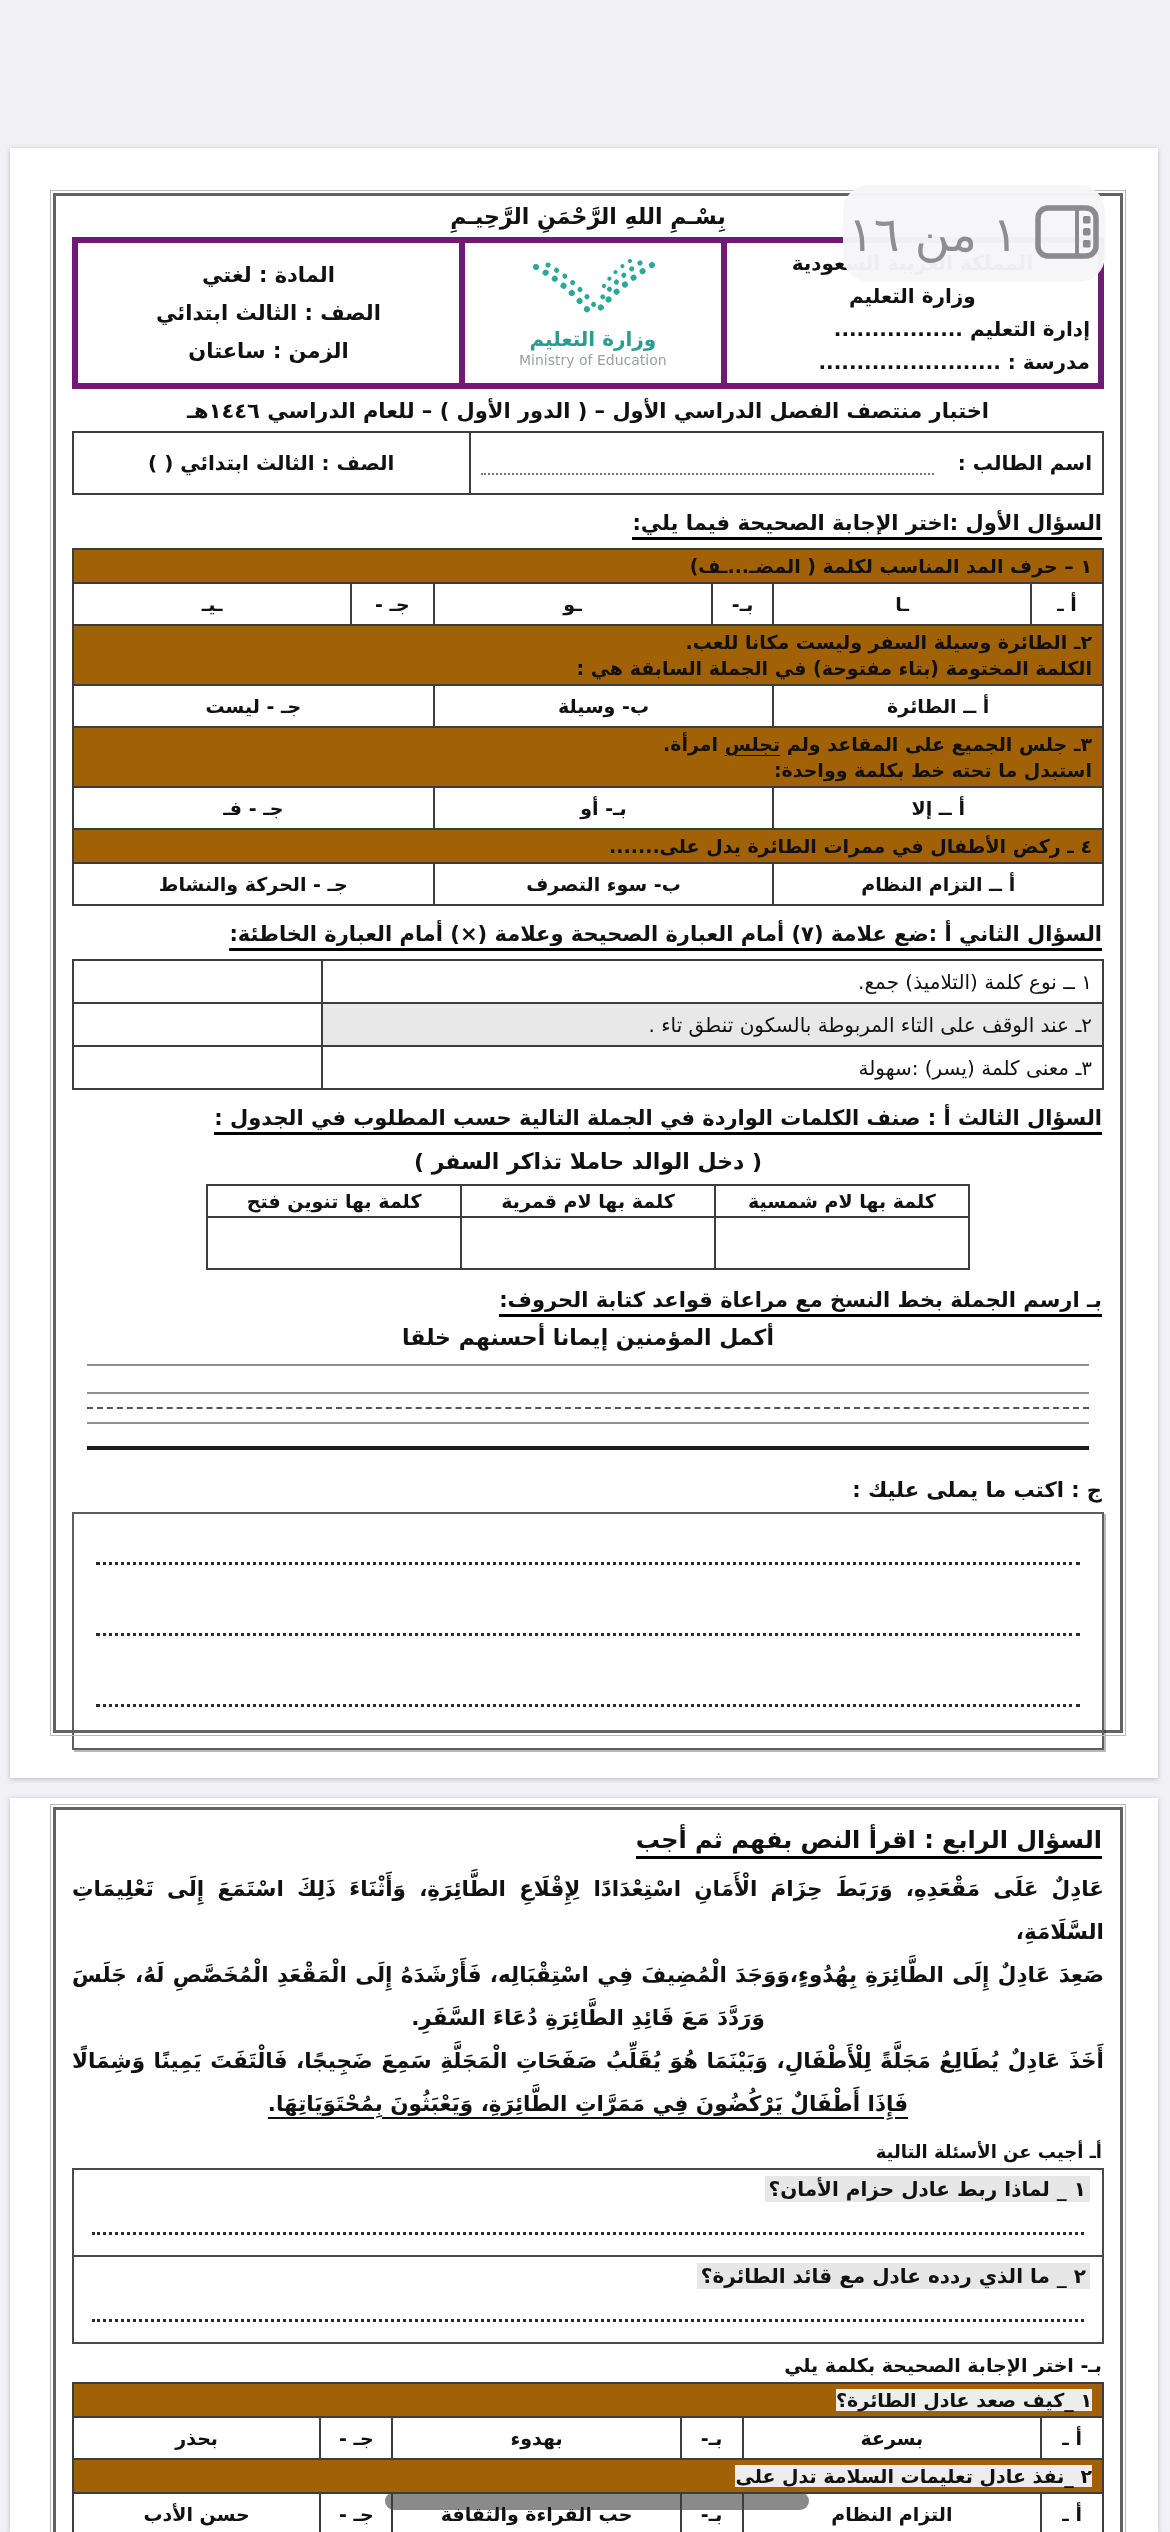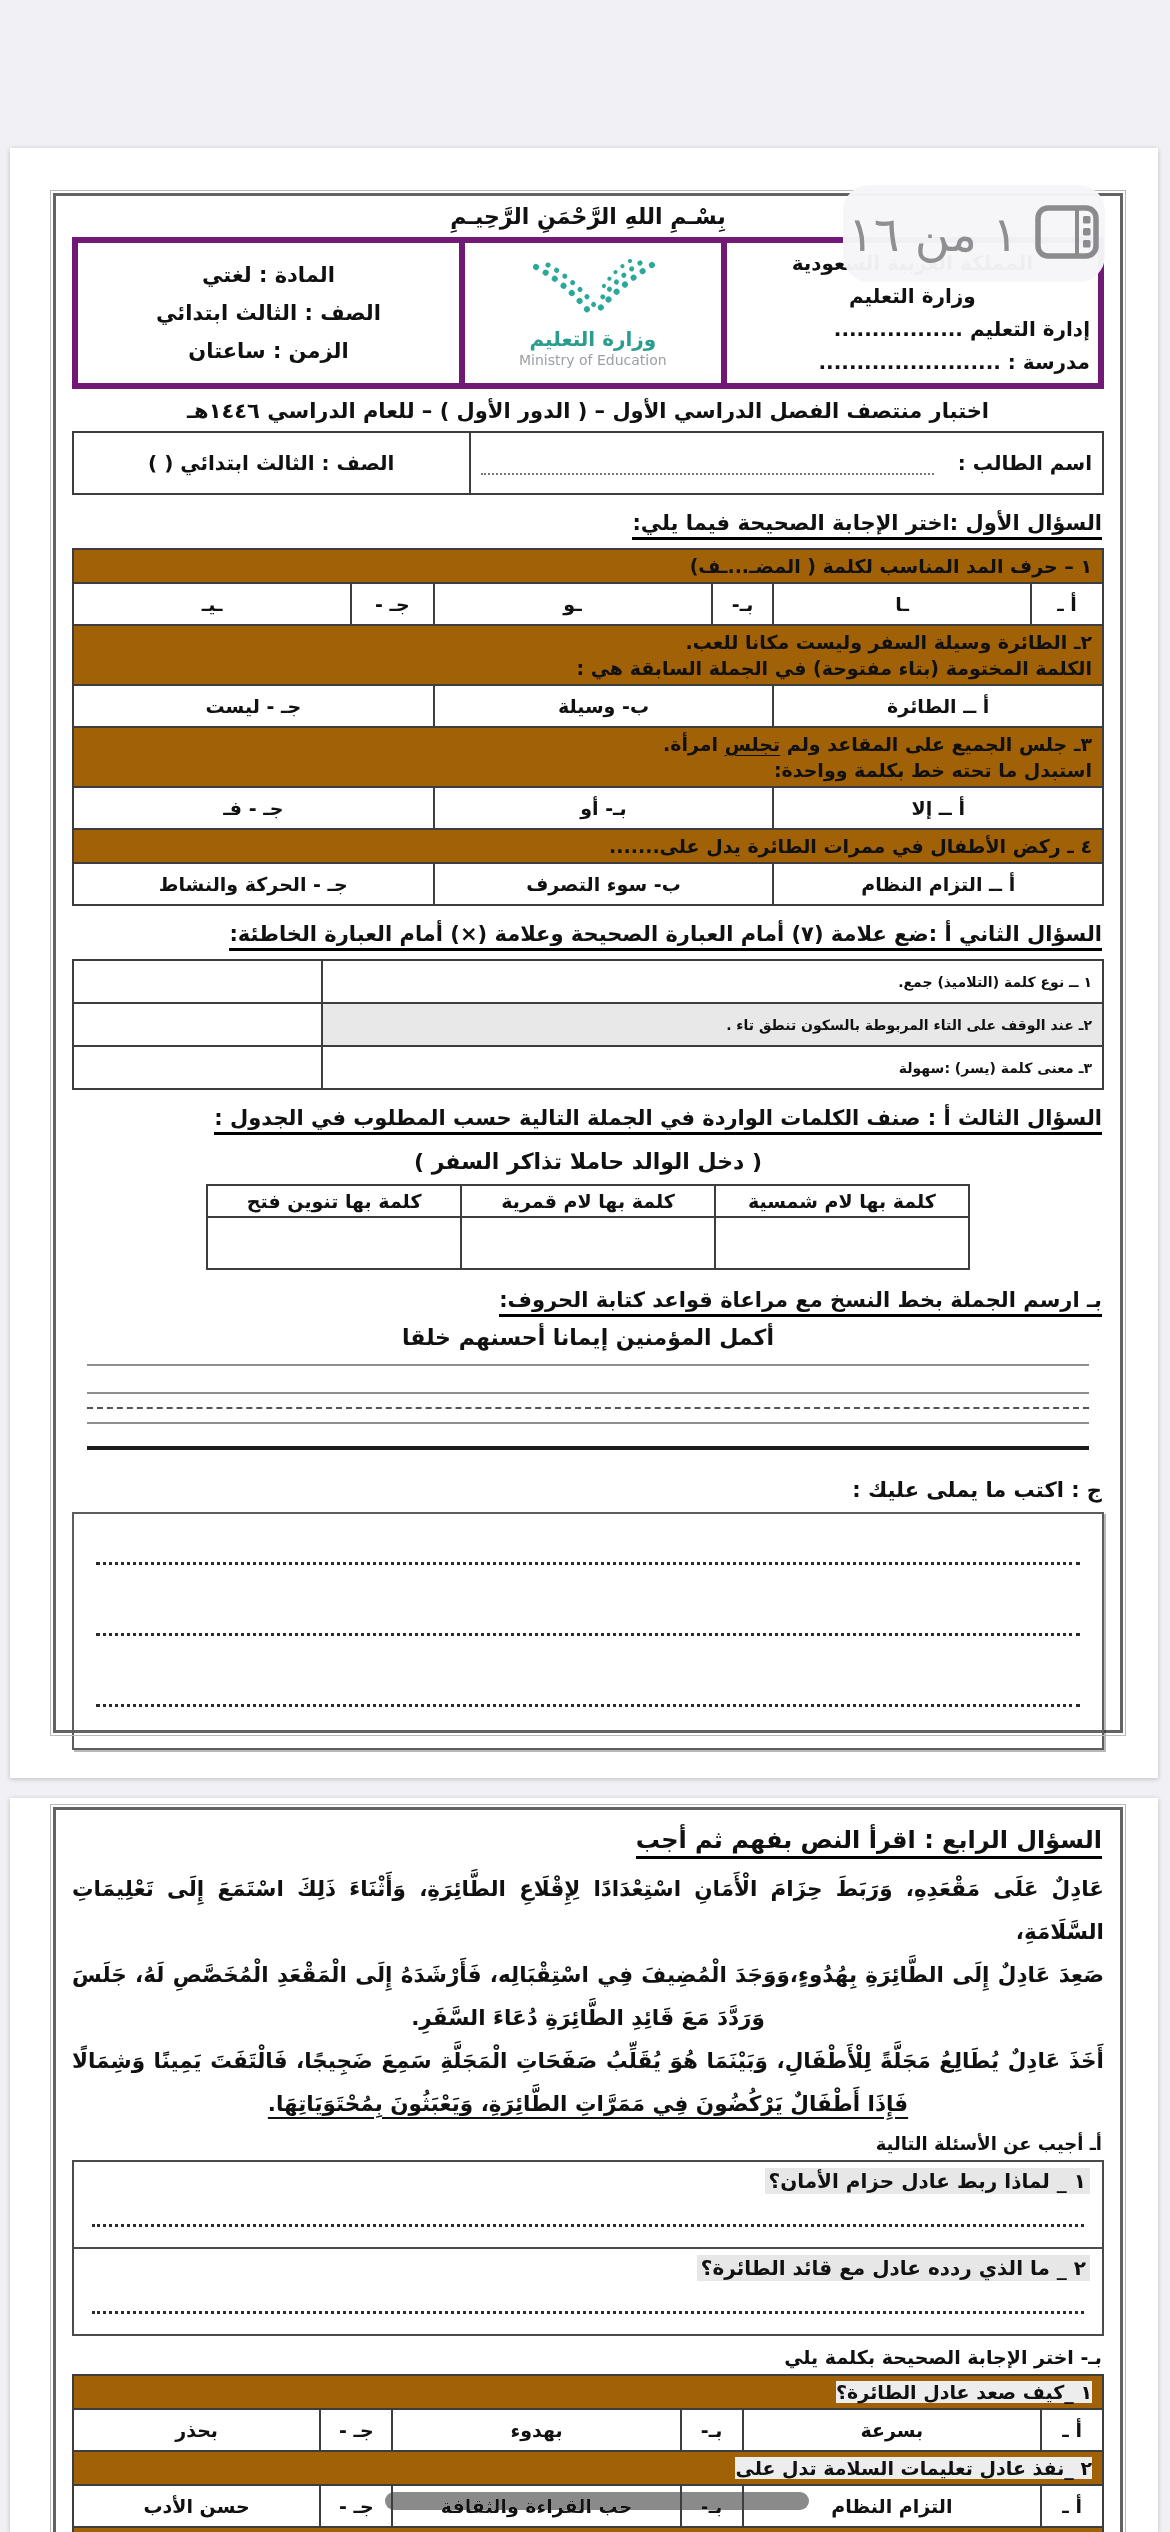--- a/index.html
+++ b/index.html
@@ -56,21 +56,21 @@
 
   .secTitle{font-weight:bold;font-size:21px;margin:16px 2px 8px 0;text-align:right;}
   .secTitle span{display:inline-block;border-bottom:3px solid #000;padding-bottom:2px;}
 
   .qTable{width:100%;table-layout:fixed;font-size:19px;font-weight:bold;}
   .qTable td{border:2px solid #3d3d3d;padding:3px 10px;vertical-align:middle;}
   .qTable .stem{background:#a16207;line-height:26px;margin-top:16px;}
   .qTable .opt{text-align:center;height:34px;}
   .uword{text-decoration:underline;text-underline-offset:4px;}
 
-  .tfTable{width:100%;table-layout:fixed;font-size:14px;font-weight:bold;margin-bottom:6px;}
+  .tfTable{width:100%;table-layout:fixed;font-size:20px;font-weight:normal;margin-bottom:6px;}
   .tfTable td{border:2px solid #3d3d3d;padding:4px 10px;height:33px;}
   .tfTable .ans{width:22%;}
   .tfTable .hl{background:#e8e8e8;}
 
   .centerSentence{text-align:center;font-weight:bold;font-size:22px;margin:14px 0 10px 0;}
   .sortTable{width:74%;margin:0 auto;table-layout:fixed;font-size:19px;font-weight:bold;}
   .sortTable td{border:2px solid #3d3d3d;text-align:center;padding:4px;}
   .sortTable .empty{height:42px;}
 
   .guide{width:97%;margin:14px auto 0 auto;}
@@ -79,21 +79,21 @@
   .gl.thick{border-bottom:4px solid #1c1c1c;}
 
   .dictBox{border:2px solid #5d5d5d;box-shadow:2px 2px 0 rgba(0,0,0,.28);margin-top:6px;height:238px;padding:48px 18px 0 18px;box-sizing:border-box;}
   .dotline{border-bottom:3.5px dotted #2b2b2b;height:0;margin:0 4px 68px 4px;}
 
   
   .passage{font-weight:bold;font-size:21.5px;line-height:43px;margin-top:2px;}
   .passage .just{text-align:justify;text-align-last:justify;}
   .passage .cent{text-align:center;}
   .passage .ul{text-decoration:underline;text-underline-offset:6px;}
-  .subA{font-weight:bold;font-size:18px;margin:8px 2px 6px 0;}
+  .subA{font-weight:bold;font-size:18px;margin:16px 2px 6px 0;}
   .oqBox{border:2px solid #4a4a4a;}
   .oqItem{padding:6px 12px 14px 12px;}
   .oqItem + .oqItem{border-top:2px solid #4a4a4a;}
   .oqItem .qt{font-weight:bold;font-size:20px;background:#e7e7e7;display:inline-block;padding:1px 4px;}
   .oqItem .dotline2{border-bottom:3.5px dotted #2b2b2b;height:0;margin:30px 6px 6px 6px;}
   .subB{font-weight:bold;font-size:19px;margin:10px 2px 6px 0;}
   .qTable .stem .hlspan{background:#ededed;}
 
   #smudge{
     position:absolute;left:375px;top:694px;width:424px;height:18px;

